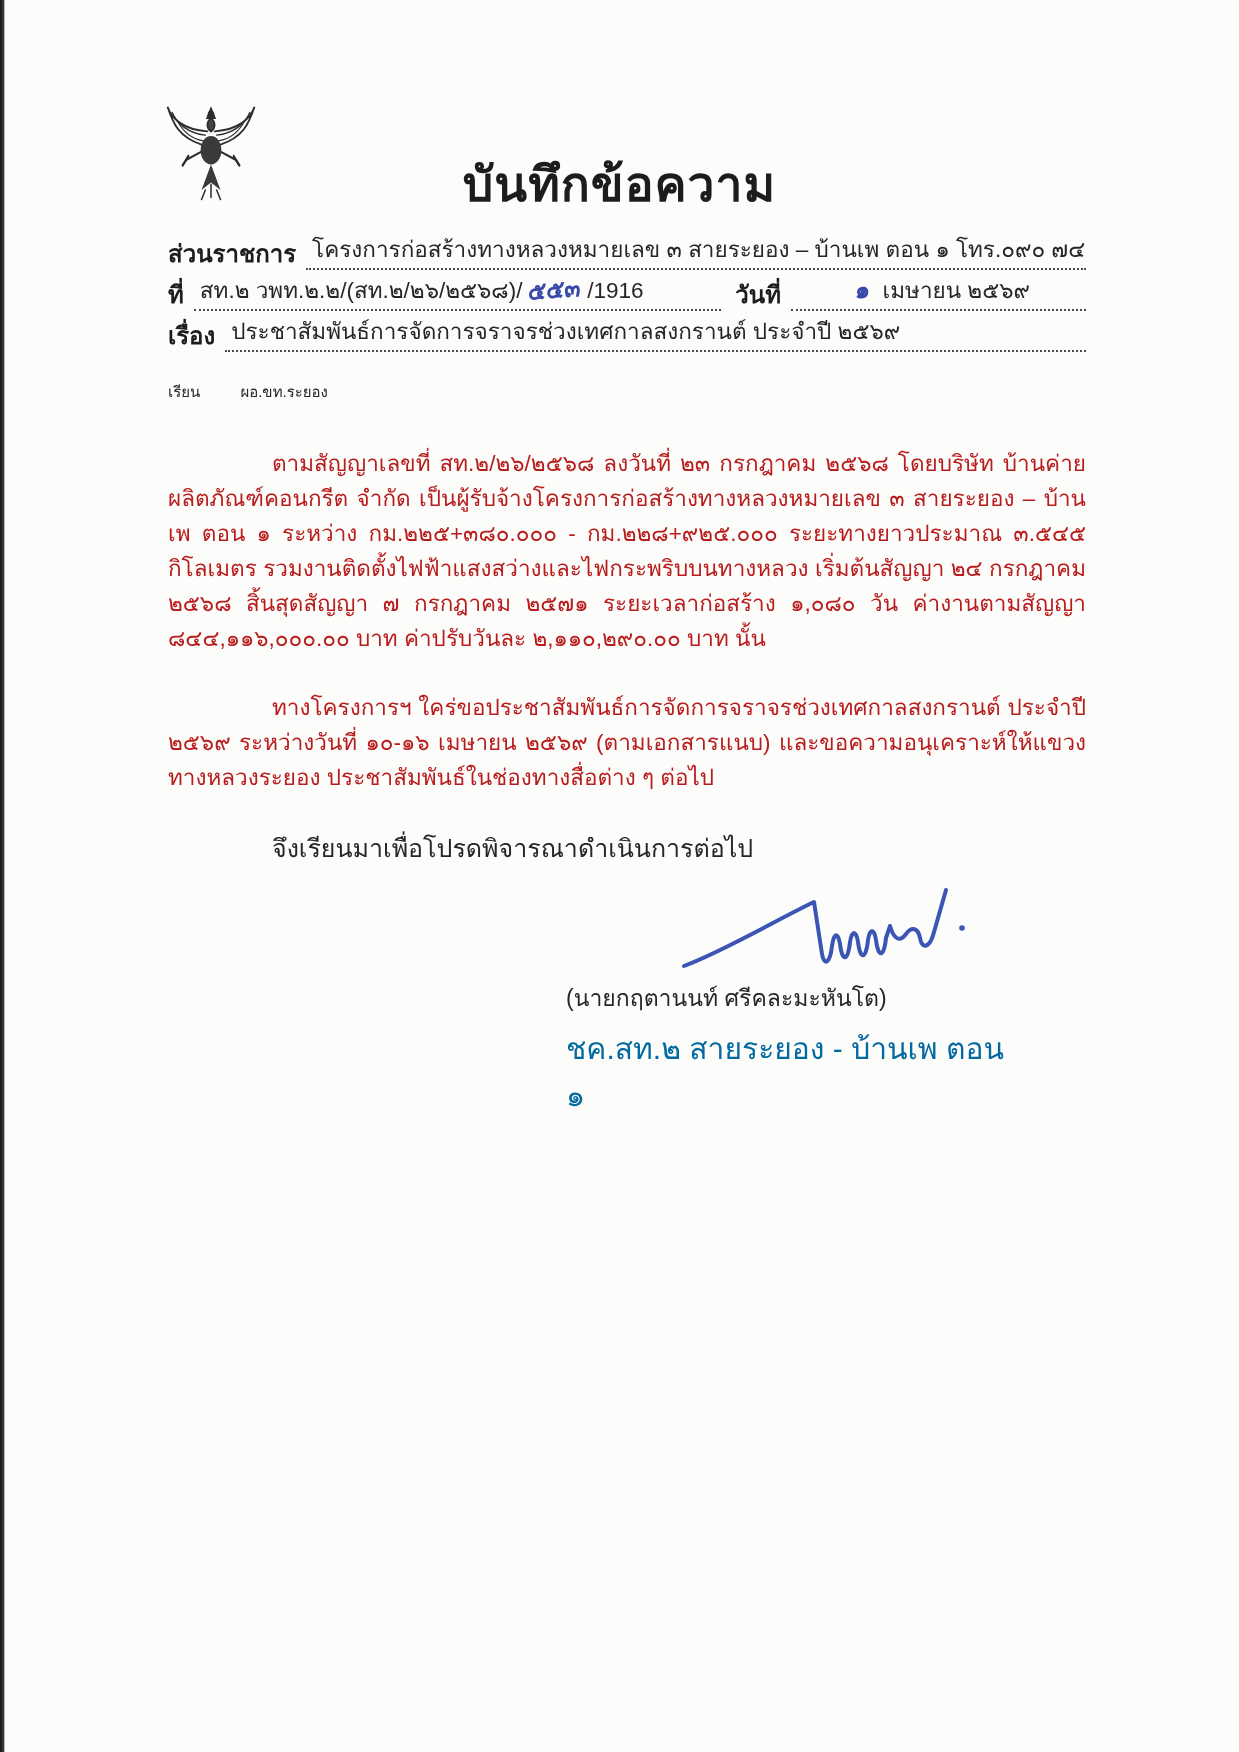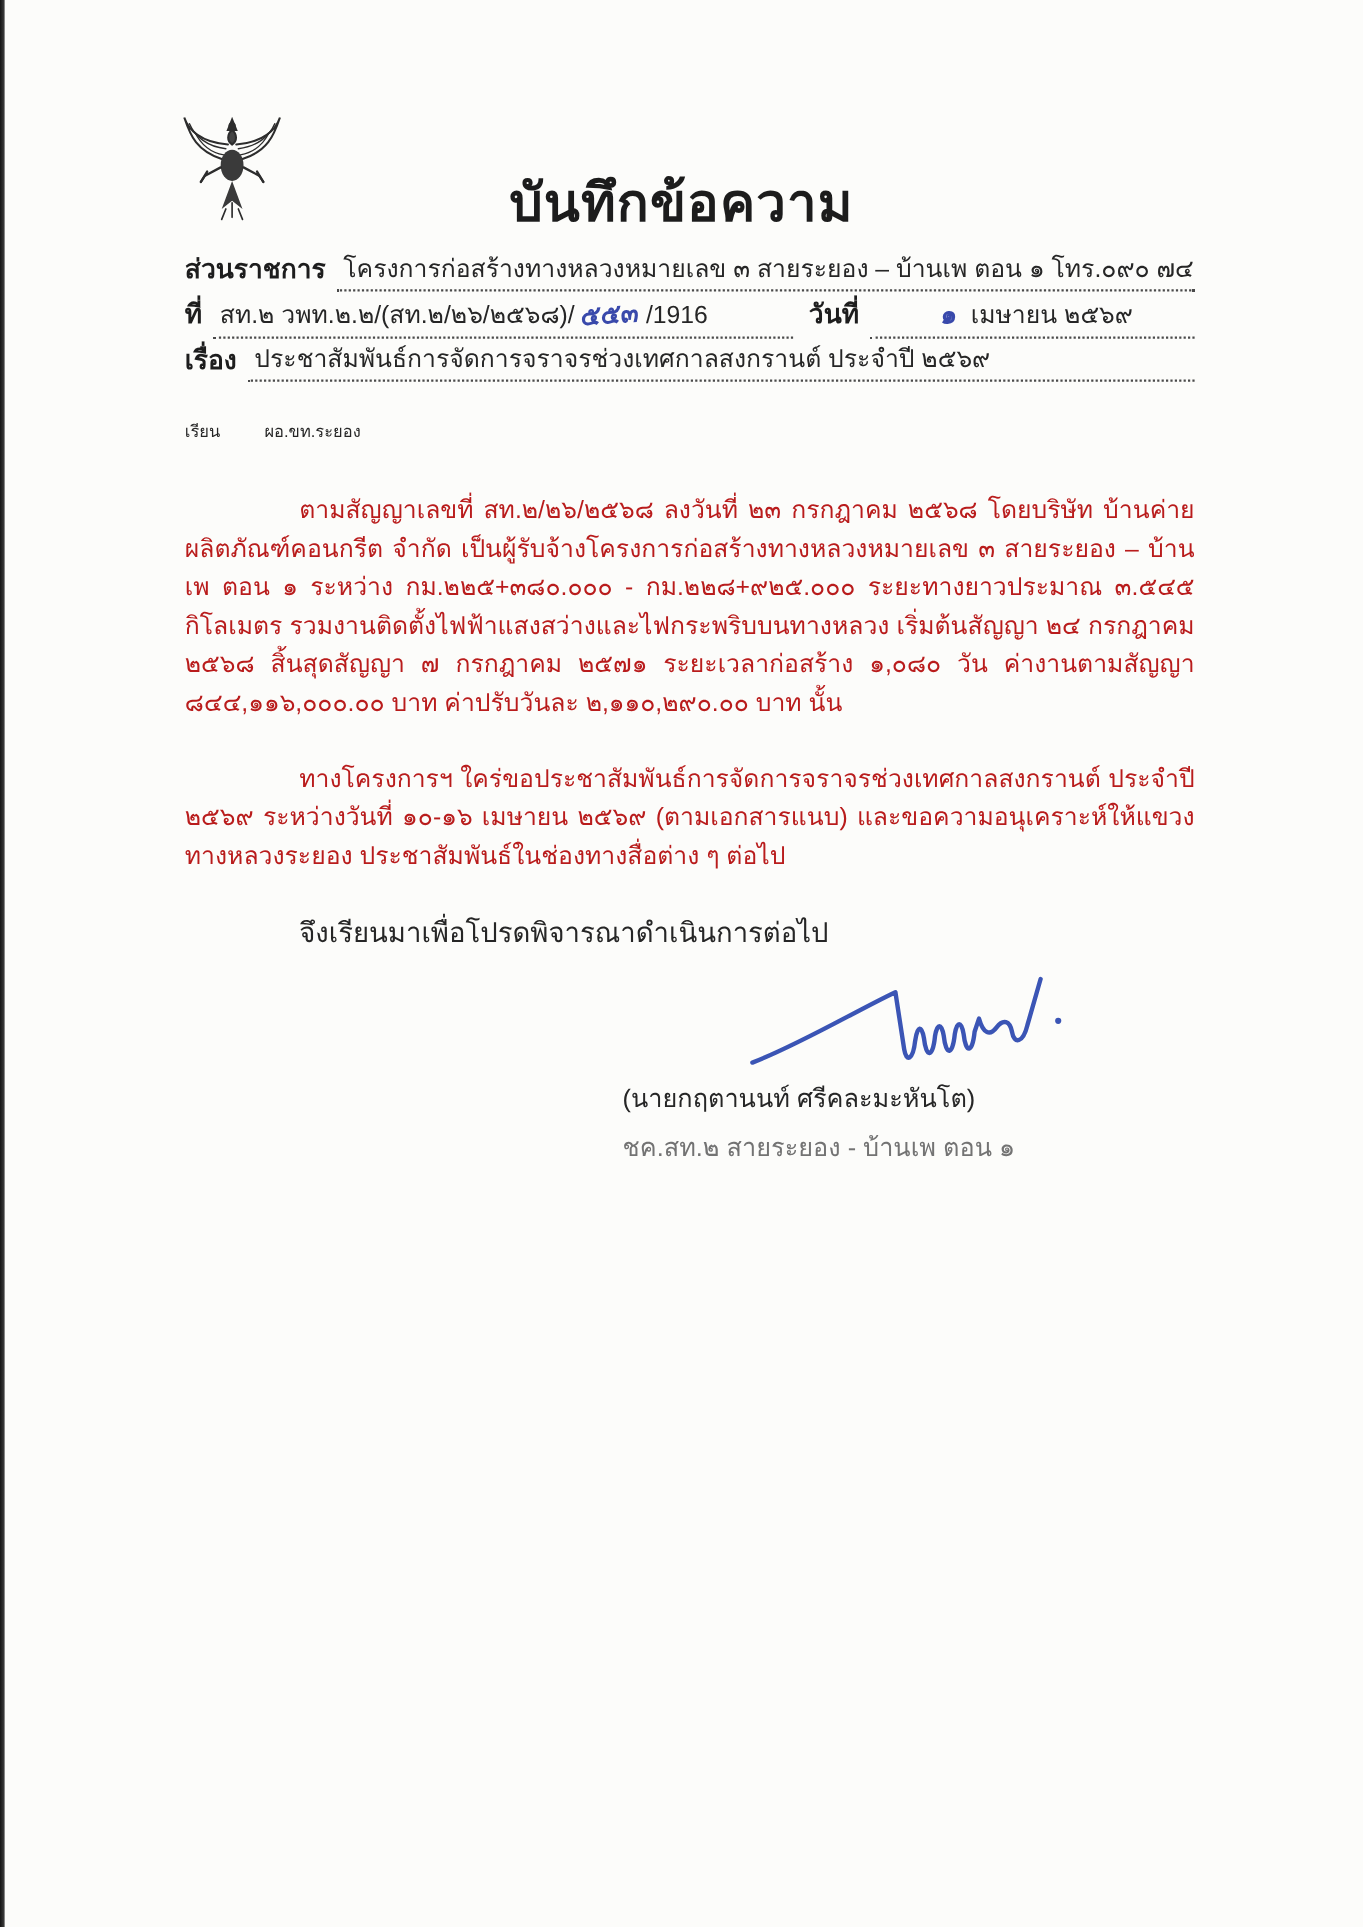--- a/index.html
+++ b/index.html
@@ -21,21 +21,21 @@
   }
   .doc-title {
     position:absolute; left:0; top:146px; width:100%;
     text-align:center;
     font-size:48px; font-weight:800; letter-spacing:1px; color:#1c1c1c;
   }
   .content {
     position:absolute; left:168px; top:230px; width:918px;
   }
   .field-row {
-    display:flex; align-items:flex-start;
+    display:flex; align-items:flex-end;
     min-height:40px; margin-bottom:1px;
     font-size:22.5px; line-height:1.35;
   }
   .flabel { font-weight:700; font-size:24px; color:#1d1d1d; white-space:nowrap; }
   .dotval {
     flex:1 1 auto;
     margin-left:10px; padding:0 4px 3px 6px;
     border-bottom:2px dotted #4a4a4a;
     white-space:nowrap; overflow:hidden;
   }
@@ -59,21 +59,21 @@
   .body-par.first { margin-top:42px; }
   .closing-par {
     margin-top:36px;
     font-size:25px; line-height:35px; text-indent:104px;
   }
   .sig-block {
     margin-top:18px; margin-left:398px; width:450px;
   }
   .sig-scribble { display:block; margin:0 auto -6px 110px; }
   .sig-name { font-size:23px; color:#262626; margin-top:2px; }
-  .sig-pos  { font-size:23px; color:#737373; margin-top:9px; }
+  .sig-pos  { font-size:30px; color:#0369a1; margin-top:9px; }
 </style>
 </head>
 <body>
 
 <div class="page">
   <div class="scan-edge"></div>
 
   <div class="emblem">
     <svg width="96" height="104" viewBox="0 0 100 110" xmlns="http://www.w3.org/2000/svg">
       <g fill="none" stroke="#2d2d2d" stroke-width="2" stroke-linecap="round">

